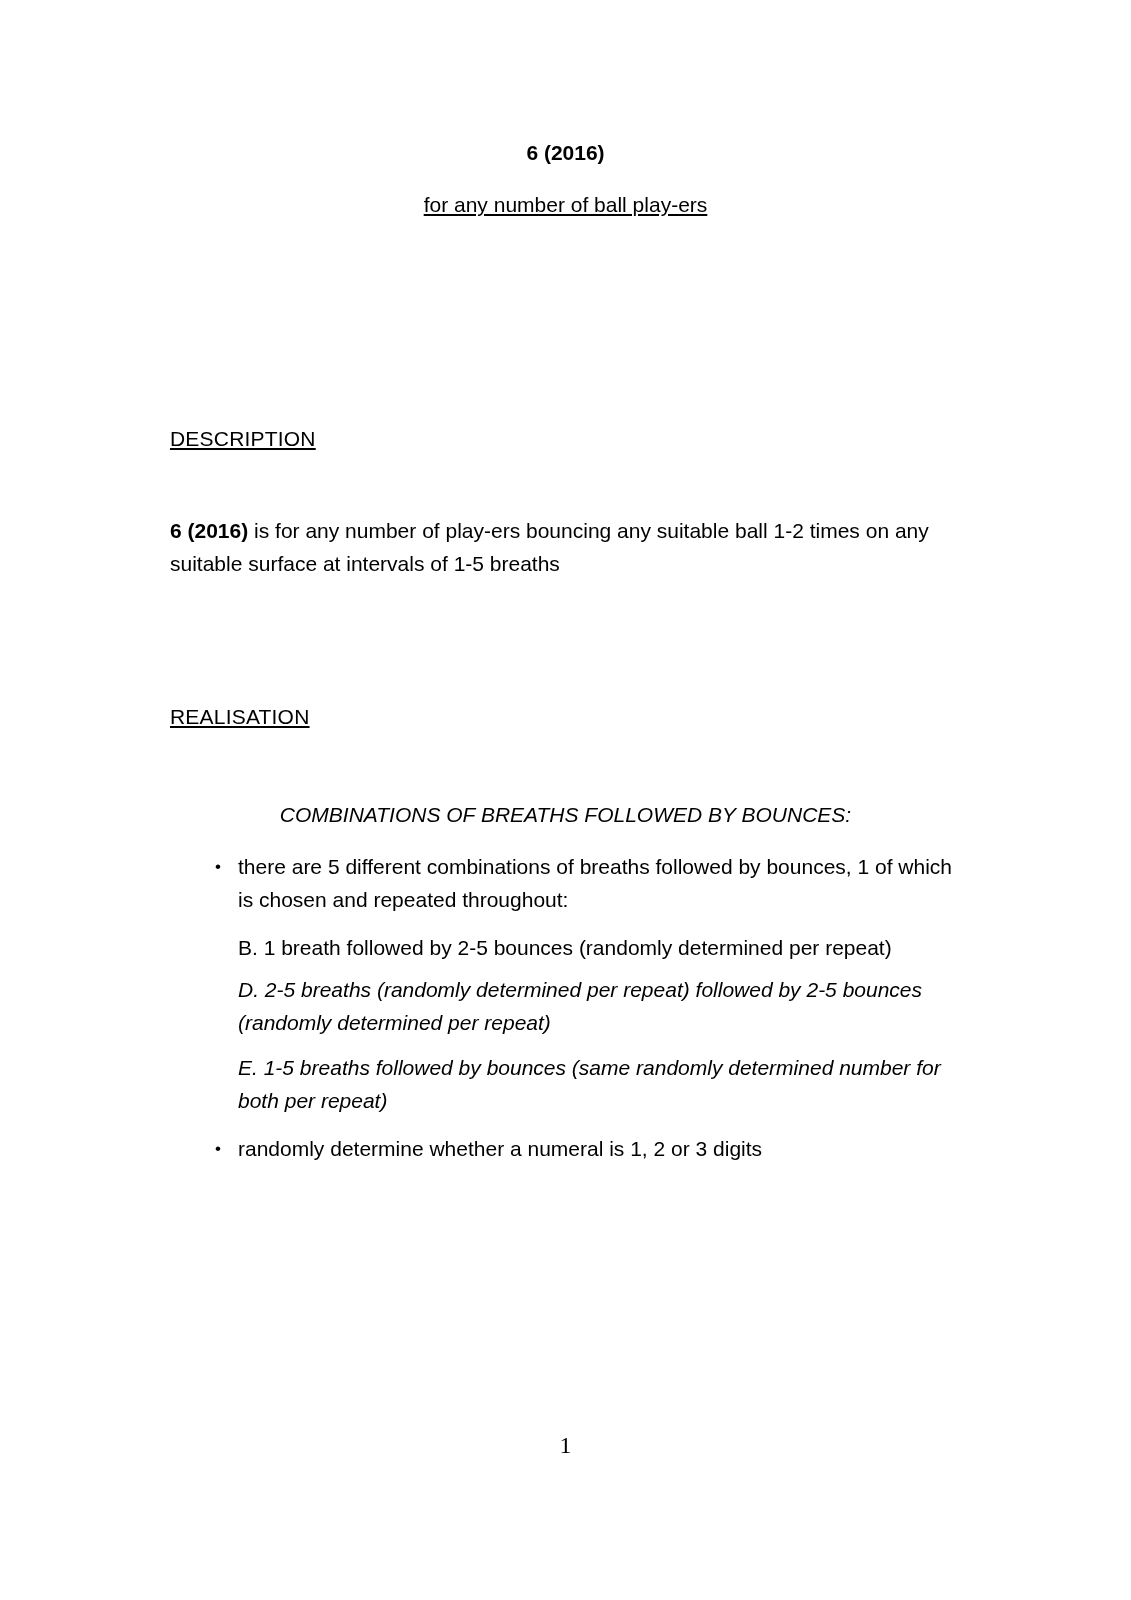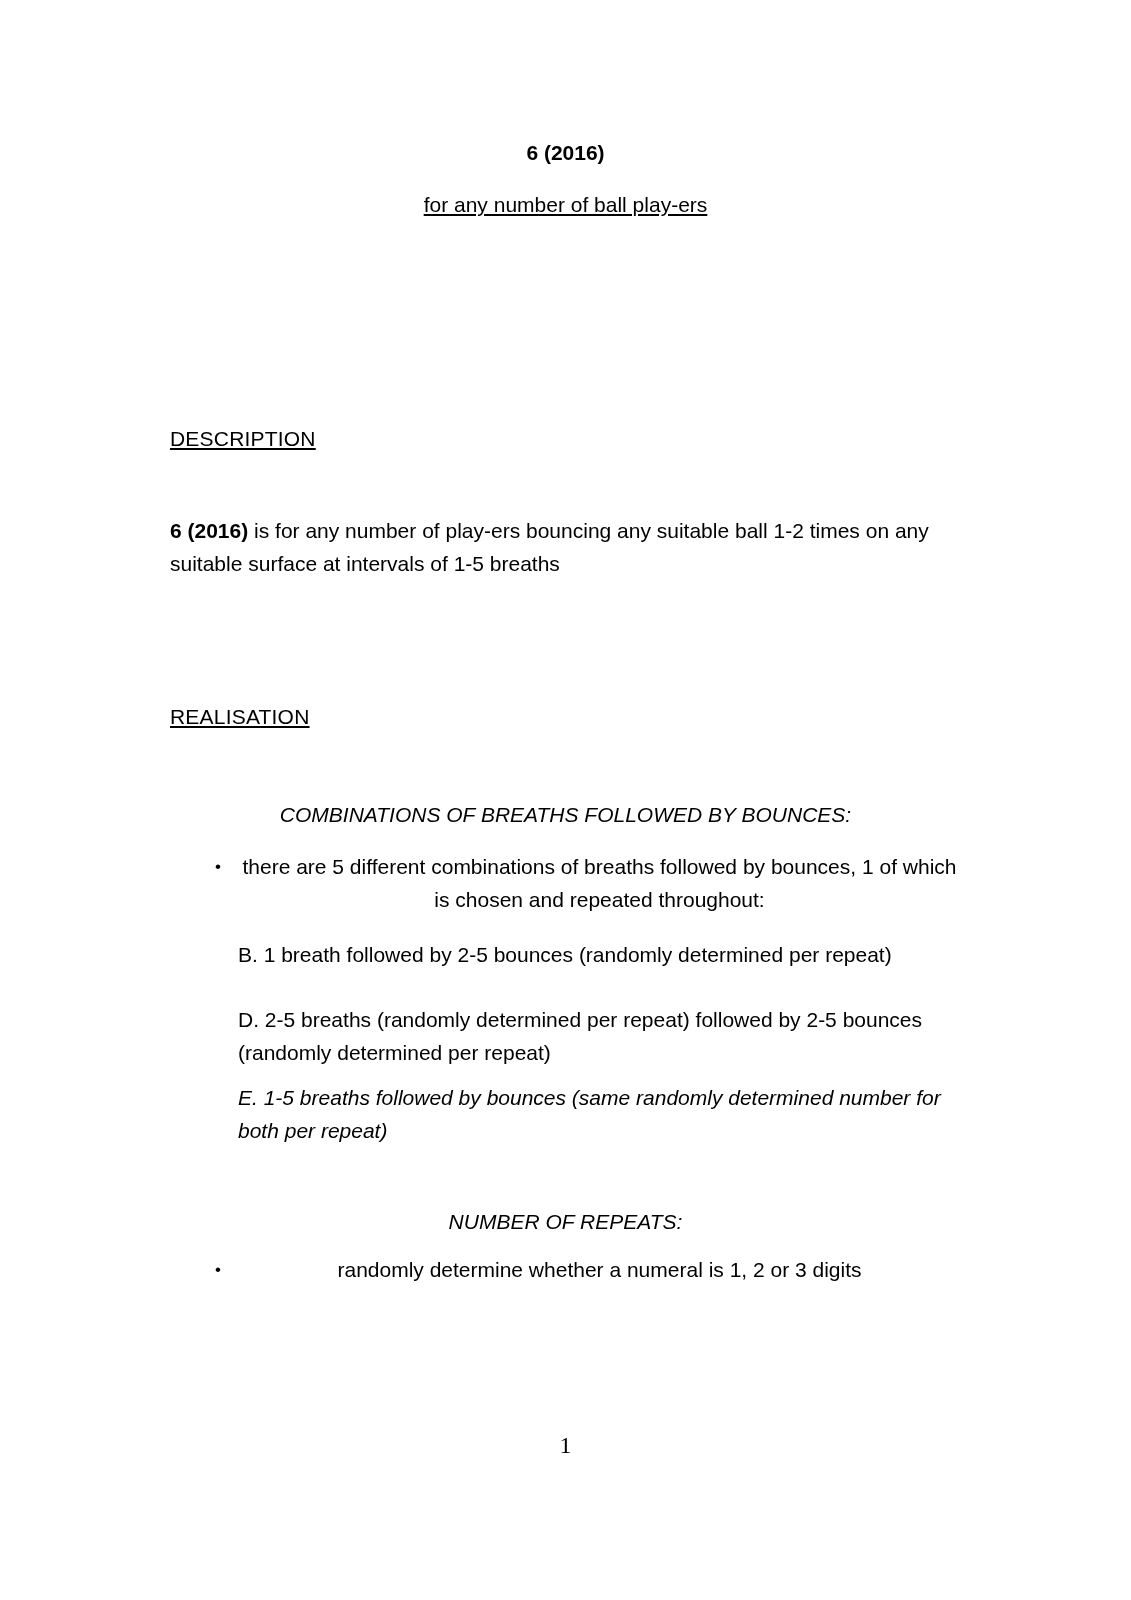--- a/index.html
+++ b/index.html
@@ -64,30 +64,29 @@
   .bullet-row.second {
     margin-top: 15px;
   }
   .bullet-marker {
     width: 23px;
     flex: 0 0 23px;
     font-size: 17px;
   }
   .bullet-text {
     flex: 1;
-    text-align: center;
   }
   .list-item {
     margin-left: 68px;
     margin-right: 20px;
   }
   .list-item.item-a { margin-top: 9px; }
-  .list-item.item-b { margin-top: 22px; }
+  .list-item.item-b { margin-top: 15px; }
   .list-item.item-c { margin-top: 12px; }
-  .list-item.item-d { margin-top: 32px; }
+  .list-item.item-d { margin-top: 9px; font-style: italic; }
   .list-item.item-e { margin-top: 12px; font-style: italic; }
   .page-number {
     position: absolute;
     top: 1430px;
     left: 0;
     width: 1131px;
     text-align: center;
     font-family: "Liberation Serif", serif;
     font-size: 24px;
     line-height: 30px;
@@ -118,21 +117,20 @@
   </div>
 
 
   <div class="list-item item-b">B. 1 breath followed by 2-5 bounces (randomly determined per repeat)</div>
 
 
   <div class="list-item item-d">D. 2-5 breaths (randomly determined per repeat) followed by 2-5 bounces (randomly determined per repeat)</div>
 
   <div class="list-item item-e">E. 1-5 breaths followed by bounces (same randomly determined number for both per repeat)</div>
 
-  <div class="sub-heading repeats">NUMBER OF REPEATS:</div>
 
   <div class="bullet-row second">
     <span class="bullet-marker">•</span>
     <span class="bullet-text">randomly determine whether a numeral is 1, 2 or 3 digits</span>
   </div>
 
 </div>
 
 <div class="page-number">1</div>
 

